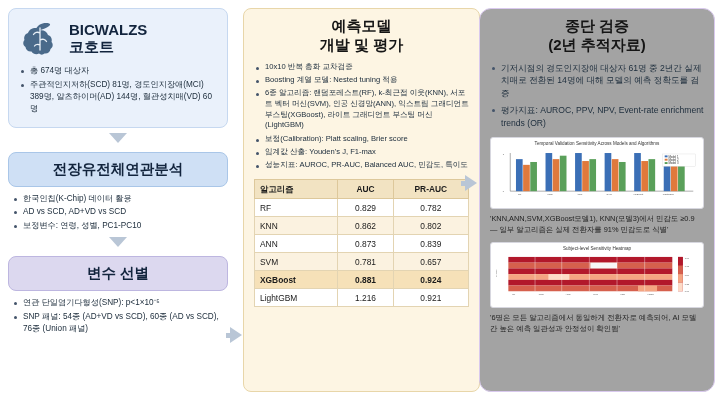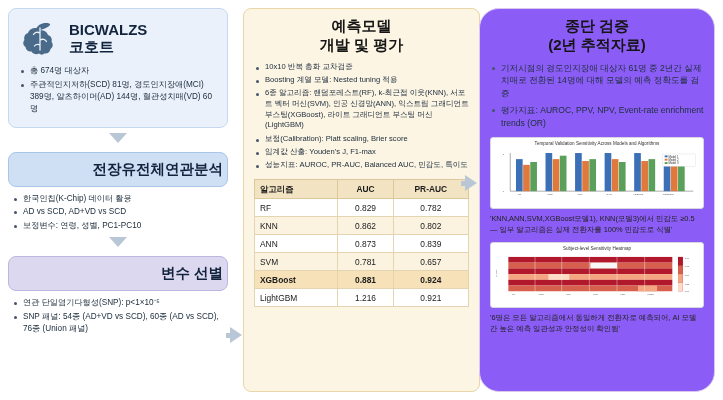--- a/index.html
+++ b/index.html
@@ -71,21 +71,21 @@
     left: 2px;
     top: 5px;
     width: 3px;
     height: 3px;
     background: #44546a;
     border-radius: 50%;
   }
   .band {
     margin-top: 9px;
     border-radius: 8px;
-    text-align: right;
+    text-align: center;
     font-size: 14.5px;
     font-weight: bold;
     color: #12243d;
     padding: 7px 4px;
     box-sizing: border-box;
   }
   .band-blue {
     background: #cfe0f5;
     border: 1px solid #a9c6e8;
   }
@@ -163,23 +163,23 @@
     font-weight: bold;
   }
 
   
   .col3 {
     position: absolute;
     left: 479px;
     top: 8px;
     width: 236px;
     height: 384px;
-    background: #8b5cf6;
+    background: #a3a3a3;
     border: 1px solid #d9c9ee;
-    border-radius: 20px;
+    border-radius: 12px;
     padding: 8px 10px;
     box-sizing: border-box;
   }
   .col3 .bullets li {
     font-size: 8.6px;
     line-height: 1.5;
     margin-bottom: 4px;
   }
   .mini-fig {
     background: #ffffff;
@@ -383,21 +383,21 @@
           <text x="55" y="48">KNN</text>
           <text x="86" y="48">ANN</text>
           <text x="117" y="48">SVM</text>
           <text x="145" y="48">XGBoost</text>
           <text x="176" y="48">LightGBM</text>
           <text x="8" y="45">0</text>
           <text x="8" y="6">1</text>
         </g>
       </svg>
     </div>
-    <div class="caption">'KNN,ANN,SVM,XGBoost모델1), KNN(모델3)에서 민감도 ≥0.5 — 일부 알고리즘은 실제 전환자를 100% 민감도로 식별'</div>
+    <div class="caption">'KNN,ANN,SVM,XGBoost모델1), KNN(모델3)에서 민감도 ≥0.9 — 일부 알고리즘은 실제 전환자를 91% 민감도로 식별'</div>
 
     <div class="mini-fig">
       <div class="mini-title">Subject-level Sensitivity Heatmap</div>
       <svg viewBox="0 0 214 46" width="100%" height="46">
         <rect x="0" y="0" width="214" height="46" fill="#ffffff"></rect>
         <g>
           <rect x="14" y="3" width="172" height="6" fill="#b2182b"></rect>
           <rect x="14" y="9" width="172" height="6" fill="#d6604d"></rect>
           <rect x="14" y="15" width="172" height="6" fill="#b2182b"></rect>
           <rect x="14" y="21" width="172" height="6" fill="#f4a582"></rect>

